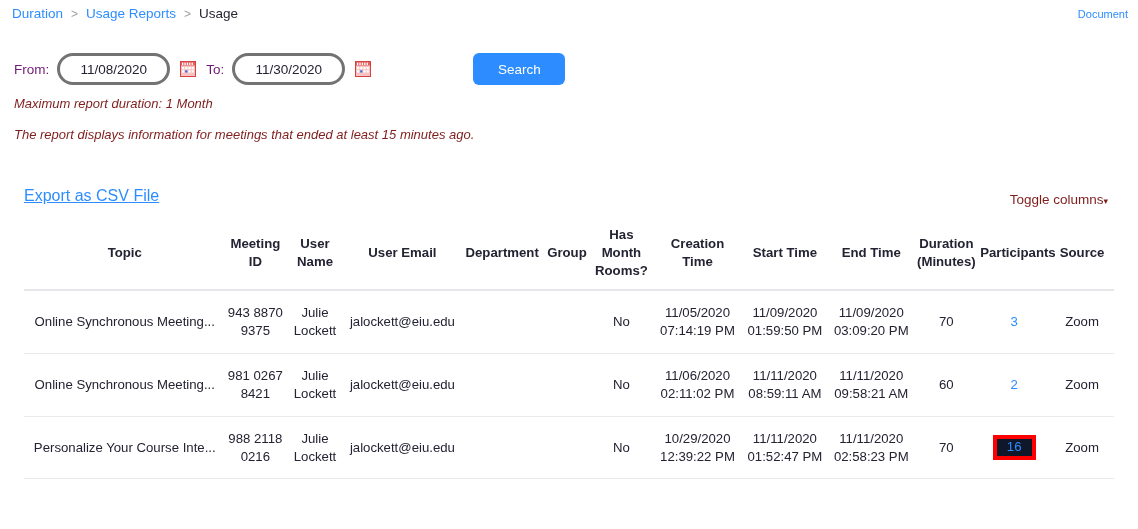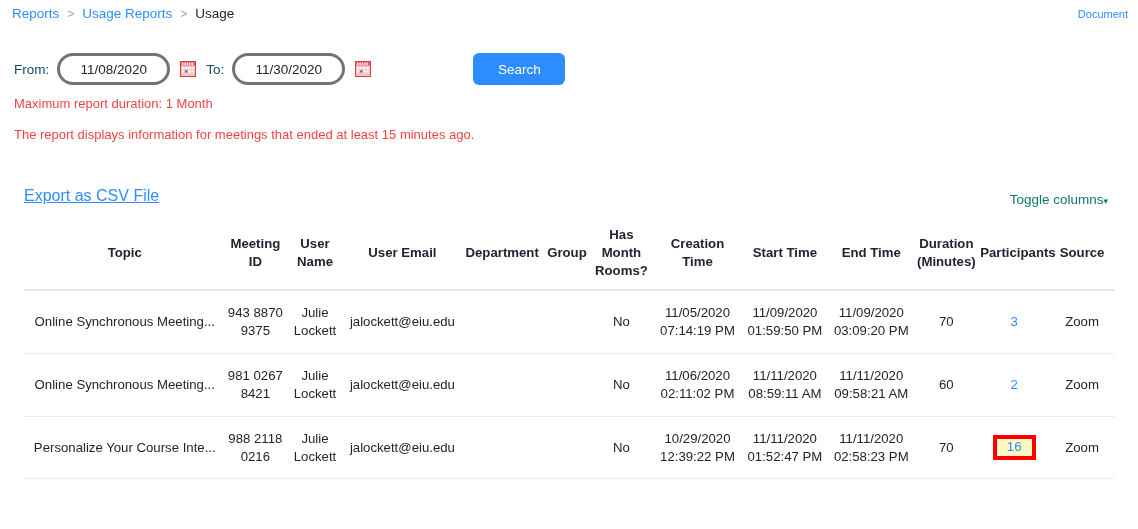--- a/index.html
+++ b/index.html
@@ -33,21 +33,21 @@
     cursor: pointer;
   }
 
   
   .filterbar {
     position: absolute;
     left: 14px; top: 53px;
     display: flex; align-items: center;
     font-size: 13.5px;
   }
-  .flabel { margin-right: 8px; color: #0c4a6e; }
+  .flabel { margin-right: 8px; color: #701a75; }
   .datefield {
     width: 113px; height: 32px;
     border: 3px solid #737373;
     border-radius: 16px;
     background: #fff;
     font-family: "Liberation Sans", sans-serif;
     font-size: 13.5px;
     color: #232333;
     text-align: center;
     outline: none;
@@ -66,40 +66,41 @@
     background: #2d8cff;
     border: none; border-radius: 6px;
     color: #fff;
     font-family: "Liberation Sans", sans-serif;
     font-size: 13.5px;
     cursor: pointer;
   }
 
   .note {
     position: absolute; left: 14px;
+    font-style: italic;
     font-size: 13px;
-    color: #ef4444;
+    color: #7f1d1d;
   }
   .note1 { top: 96px; }
   .note2 { top: 127px; }
 
   
   .csv-link {
     position: absolute;
     left: 24px; top: 187px;
     font-size: 16px;
     color: #2d8cff;
     text-decoration: underline;
     cursor: pointer;
   }
   .toggle-cols {
     position: absolute;
     right: 30px; top: 192px;
     font-size: 13.5px;
-    color: #0f766e;
+    color: #7f1d1d;
     cursor: pointer;
     white-space: nowrap;
   }
   .caret { font-size: 9px; }
 
   table.usage {
     position: absolute;
     left: 24px; top: 222px;
     width: 1090px;
     border-collapse: collapse;
@@ -122,21 +123,21 @@
     line-height: 1.35;
     color: #232333;
     border-bottom: 1px solid #e9eaec;
   }
   th.c-topic, td.c-topic { text-align: left; padding-left: 8px; }
   .link-num { color: #2d8cff; cursor: pointer; }
 
   .hl-box {
     display: inline-block;
     border: 4px solid #ff0000;
-    background: #fef9c3;
+    background: #0f172a;
     padding: 1px 10px;
     line-height: 1.1;
   }
 
   
   col.w-topic { width: 196px; }
   col.w-mid   { width: 58px; }
   col.w-uname { width: 58px; }
   col.w-email { width: 112px; }
   col.w-dept  { width: 82px; }
@@ -146,21 +147,21 @@
   col.w-stime { width: 84px; }
   col.w-etime { width: 84px; }
   col.w-dur   { width: 62px; }
   col.w-part  { width: 70px; }
   col.w-src   { width: 62px; }
 </style>
 </head>
 <body>
 
 <div class="breadcrumb">
-  <a class="crumb-link">Reports</a>
+  <a class="crumb-link">Duration</a>
   <span class="crumb-sep">&gt;</span>
   <a class="crumb-link">Usage Reports</a>
   <span class="crumb-sep">&gt;</span>
   <span class="crumb-current">Usage</span>
 </div>
 
 <a class="doc-link">Document</a>
 
 <div class="filterbar">
   <span class="flabel">From:</span>

